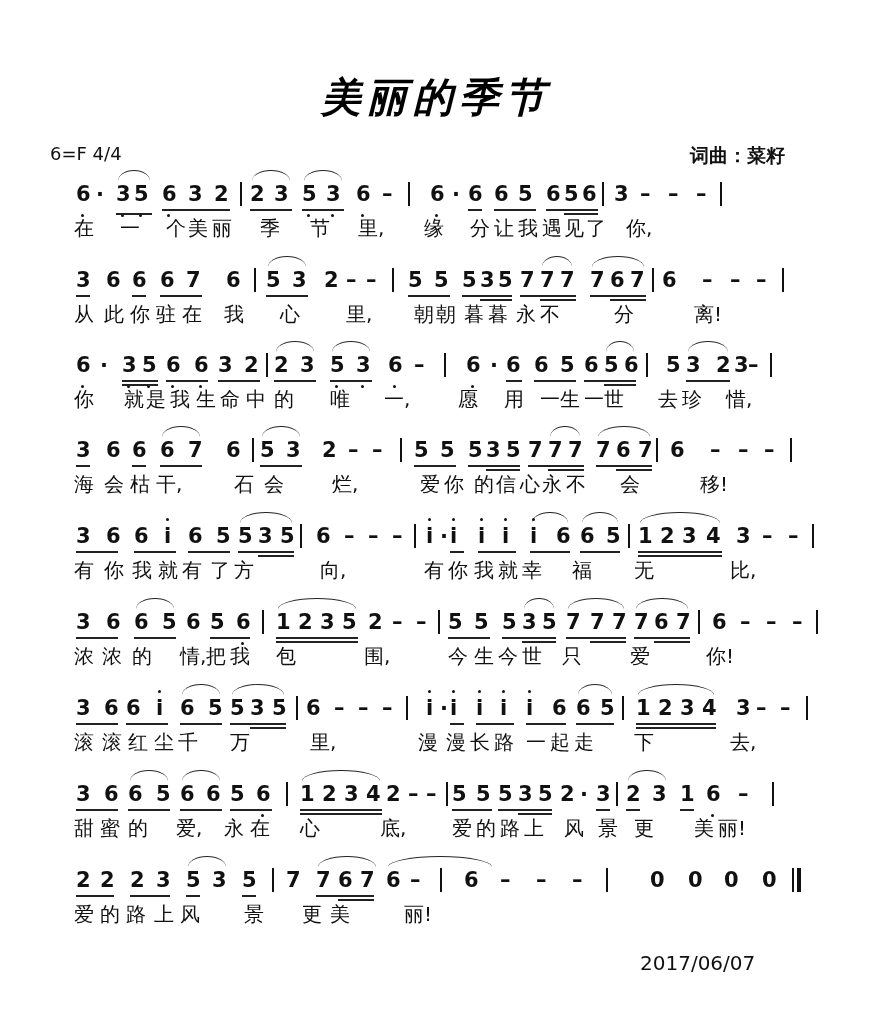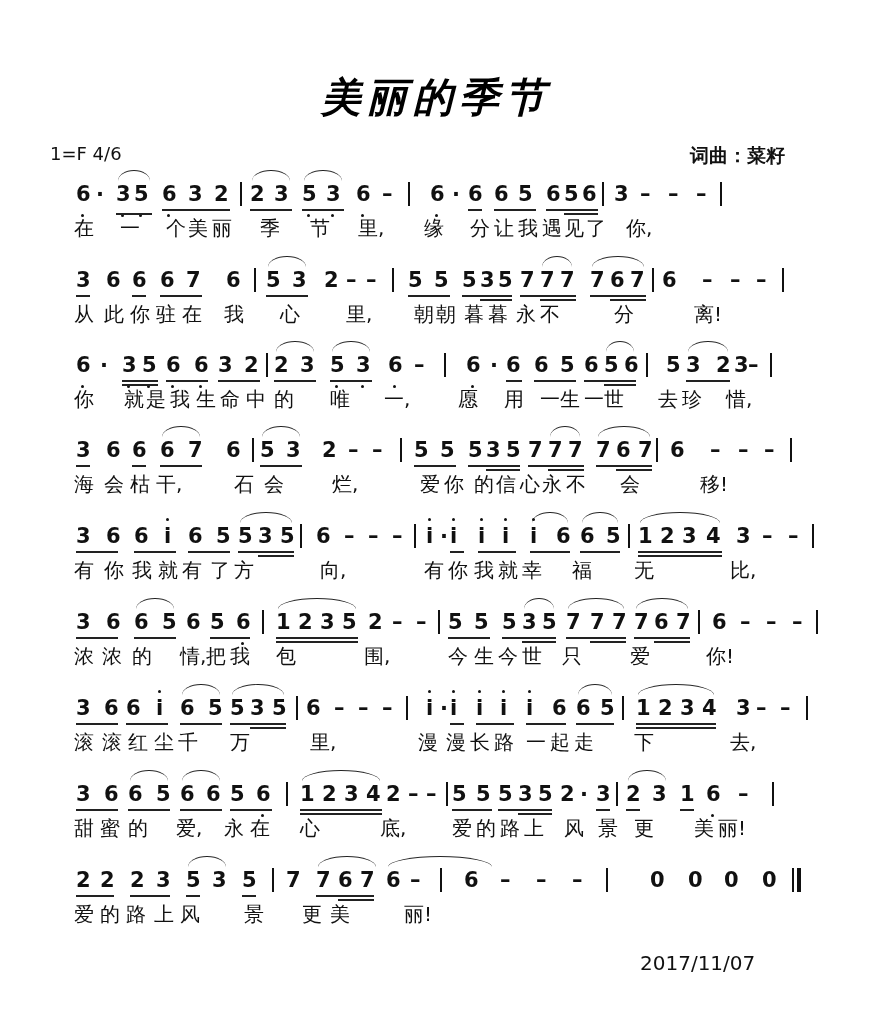--- a/index.html
+++ b/index.html
@@ -22,21 +22,21 @@
   .u2 { position: absolute; height: 1.5px; background: #222; top: 43px; }
   .dotlow { position: absolute; width: 3px; height: 3px; border-radius: 50%; background: #111; top: 44px; }
   .dothigh { position: absolute; width: 3px; height: 3px; border-radius: 50%; background: #111; top: 6px; }
   .slur { position: absolute; top: 0; height: 10px; border-top: 1.5px solid #222; border-radius: 50% 50% 0 0 / 100% 100% 0 0; }
   .ly { position: absolute; top: 0; font-size: 20px; line-height: 28px; }
 </style>
 </head>
 <body>
 
 <div class="title">美丽的季节</div>
-<div class="key">1=F 4/6</div>
+<div class="key">6=F 4/4</div>
 <div class="credit">词曲：菜籽</div>
 
 <div id="score">
     <div class="system" style="top: 170px;">
       <div class="notes">
         <span class="tok" style="left: 0px;">6</span>
         <div class="dotlow" style="left: 5px;"></div>
         <span class="tok" style="left: 20px;">·</span>
         <span class="tok" style="left: 40px;">3</span>
         <div class="dotlow" style="left: 45px;"></div>
@@ -658,13 +658,13 @@
         <span class="ly" style="left: 80px;">上</span>
         <span class="ly" style="left: 106px;">风</span>
         <span class="ly" style="left: 170px;">景</span>
         <span class="ly" style="left: 228px;">更</span>
         <span class="ly" style="left: 256px;">美</span>
         <span class="ly" style="left: 330px;">丽!</span>
       </div>
     </div>
   </div>
 
-<div class="date">2017/11/07</div>
+<div class="date">2017/06/07</div>
 
 </body></html>

